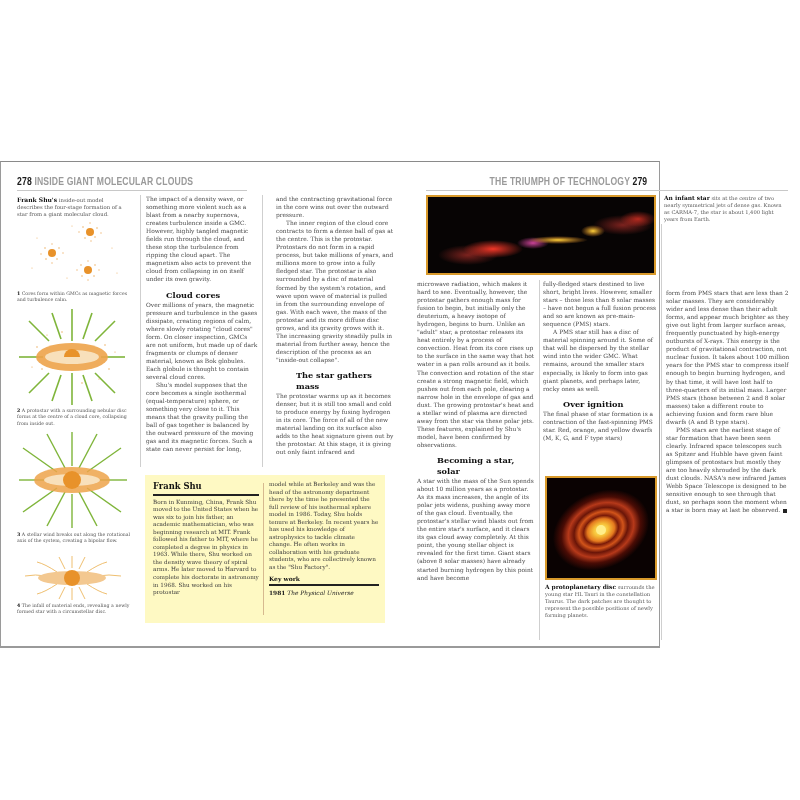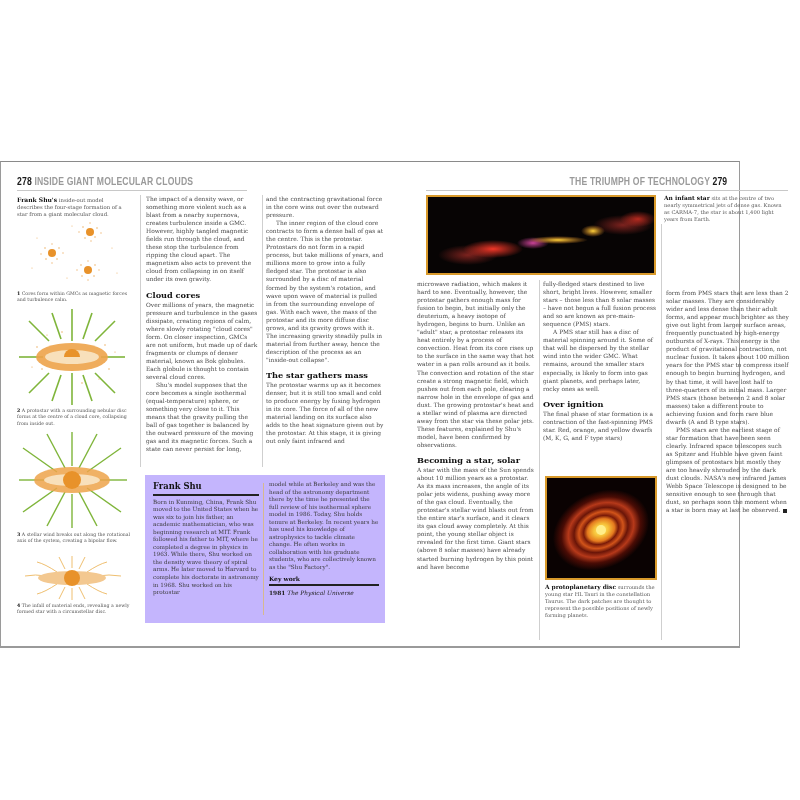--- a/index.html
+++ b/index.html
@@ -1,20 +1,20 @@
 <!DOCTYPE html>
 <html><head>
 <meta charset="utf-8">
 <style>
   * { box-sizing: border-box; margin: 0; padding: 0; }
   html, body { width: 800px; height: 800px; background: #ffffff; overflow: hidden; }
   body { position: relative; font-family: "DejaVu Serif", serif; color: #3a3a3a; }
 
   .spread {
-    position: absolute; left: 0; top: 161px; width: 740px; height: 487px;
+    position: absolute; left: 0; top: 161px; width: 660px; height: 487px;
     border-top: 1px solid #8a8a8a; border-bottom: 2px solid #9a9a9a;
     border-left: 1px solid #9a9a9a; border-right: 1px solid #9a9a9a;
     background: #ffffff;
   }
 
   .running-head {
     position: absolute; top: 13px; height: 12px;
     font-family: "Liberation Sans", sans-serif; font-weight: bold;
     font-size: 10.5px; letter-spacing: 0.2px; line-height: 12px;
     transform: scaleX(0.82);
@@ -27,35 +27,35 @@
   .rule-left { left: 16px; width: 230px; }
 
   .page { position: absolute; top: 0; height: 487px; }
   .page-left { left: 0; width: 400px; }
 
   .col { position: absolute; font-size: 5.9px; line-height: 8.05px; color: #4a4a4a; }
   .col p { margin: 0; }
   .col p.indent { text-indent: 10px; }
   .col h3 {
     font-family: "DejaVu Serif", serif; font-weight: bold; color: #111;
-    font-size: 8.2px; line-height: 11px; margin-top: 6px; margin-bottom: 0px;
+    font-size: 8.2px; line-height: 11px; margin-top: 6px; margin-bottom: 0px; margin-left: 20px;
   }
   .vrule { position: absolute; width: 1px; background: #cfcfcf; }
 
   .intro-caption { position: absolute; left: 16px; top: 34px; width: 112px; font-size: 5.3px; line-height: 7.2px; color: #555; }
   .intro-caption b { color: #111; font-size: 6px; }
 
   .stage-caption { position: absolute; left: 16px; width: 116px; font-size: 4.7px; line-height: 6.4px; color: #555; }
   .stage-caption .n { color: #111; font-weight: bold; }
 
   .diagram { position: absolute; left: 16px; width: 112px; }
 
   .bio-box {
     position: absolute; left: 144px; top: 313px; width: 240px; height: 148px;
-    background: #c4b5fd;
+    background: #fef9c3;
   }
   .bio-box .inner-col { position: absolute; font-size: 5.7px; line-height: 7.55px; color: #3a3a3a; }
   .bio-title { font-family: "DejaVu Serif", serif; font-weight: bold; font-size: 8.4px; color: #111; line-height: 11px; }
   .bio-rule { height: 1.5px; background: #222; margin: 2px 0 3px 0; }
   .key-work-title { font-weight: bold; color: #111; font-size: 6px; margin-top: 3px; }
   .key-work-rule { height: 1.5px; background: #222; margin: 2px 0 3px 0; }
   .key-work-item { font-size: 5.9px; color: #222; }
   .key-work-item b { font-weight: bold; }
   .key-work-item i { font-style: italic; }
   .bio-divider { position: absolute; left: 118px; top: 8px; width: 1px; height: 132px; background: #d6b98f; }
@@ -215,21 +215,21 @@
 
     <div class="col" style="left:145px;top:33px;width:112px;">
       <p>The impact of a density wave, or something more violent such as a blast from a nearby supernova, creates turbulence inside a GMC. However, highly tangled magnetic fields run through the cloud, and these stop the turbulence from ripping the cloud apart. The magnetism also acts to prevent the cloud from collapsing in on itself under its own gravity.</p>
       <h3>Cloud cores</h3>
       <p>Over millions of years, the magnetic pressure and turbulence in the gases dissipate, creating regions of calm, where slowly rotating "cloud cores" form. On closer inspection, GMCs are not uniform, but made up of dark fragments or clumps of denser material, known as Bok globules. Each globule is thought to contain several cloud cores.</p>
       <p class="indent">Shu's model supposes that the core becomes a single isothermal (equal-temperature) sphere, or something very close to it. This means that the gravity pulling the ball of gas together is balanced by the outward pressure of the moving gas and its magnetic forces. Such a state can never persist for long,</p>
     </div>
 
     <div class="vrule" style="left:261px;top:33px;height:272px;"></div>
 
-    <div class="col" style="left:265px;top:33px;width:118px;">
+    <div class="col" style="left:275px;top:33px;width:118px;">
       <p>and the contracting gravitational force in the core wins out over the outward pressure.</p>
       <p class="indent">The inner region of the cloud core contracts to form a dense ball of gas at the centre. This is the protostar. Protostars do not form in a rapid process, but take millions of years, and millions more to grow into a fully fledged star. The protostar is also surrounded by a disc of material formed by the system's rotation, and wave upon wave of material is pulled in from the surrounding envelope of gas. With each wave, the mass of the protostar and its more diffuse disc grows, and its gravity grows with it. The increasing gravity steadily pulls in material from further away, hence the description of the process as an "inside-out collapse".</p>
       <h3>The star gathers mass</h3>
       <p>The protostar warms up as it becomes denser, but it is still too small and cold to produce energy by fusing hydrogen in its core. The force of all of the new material landing on its surface also adds to the heat signature given out by the protostar. At this stage, it is giving out only faint infrared and</p>
     </div>
 
     <div class="bio-box">
       <div class="inner-col" style="left:8px;top:6px;width:106px;">
         <div class="bio-title">Frank Shu</div>
         <div class="bio-rule"></div>

